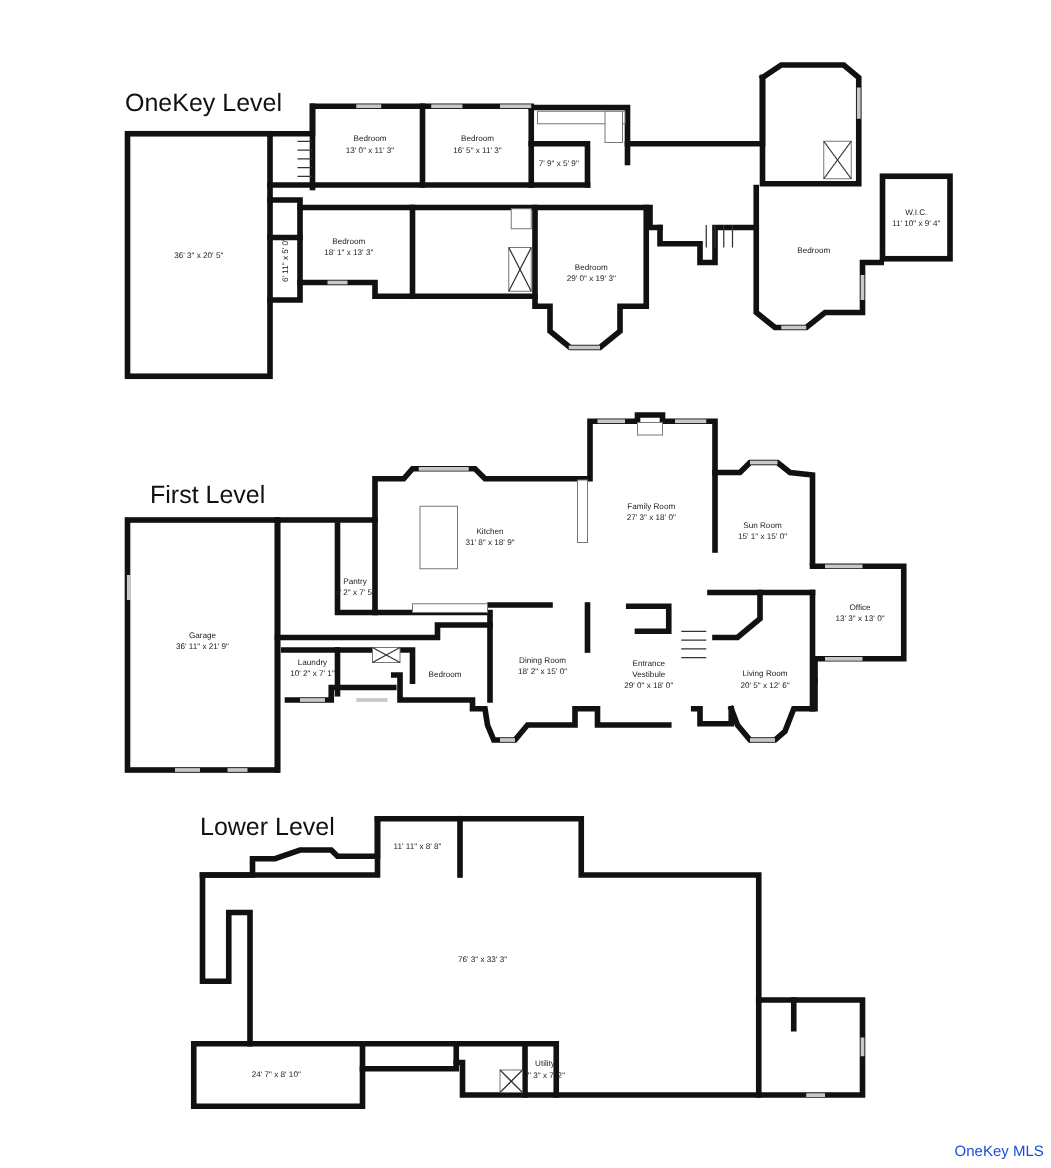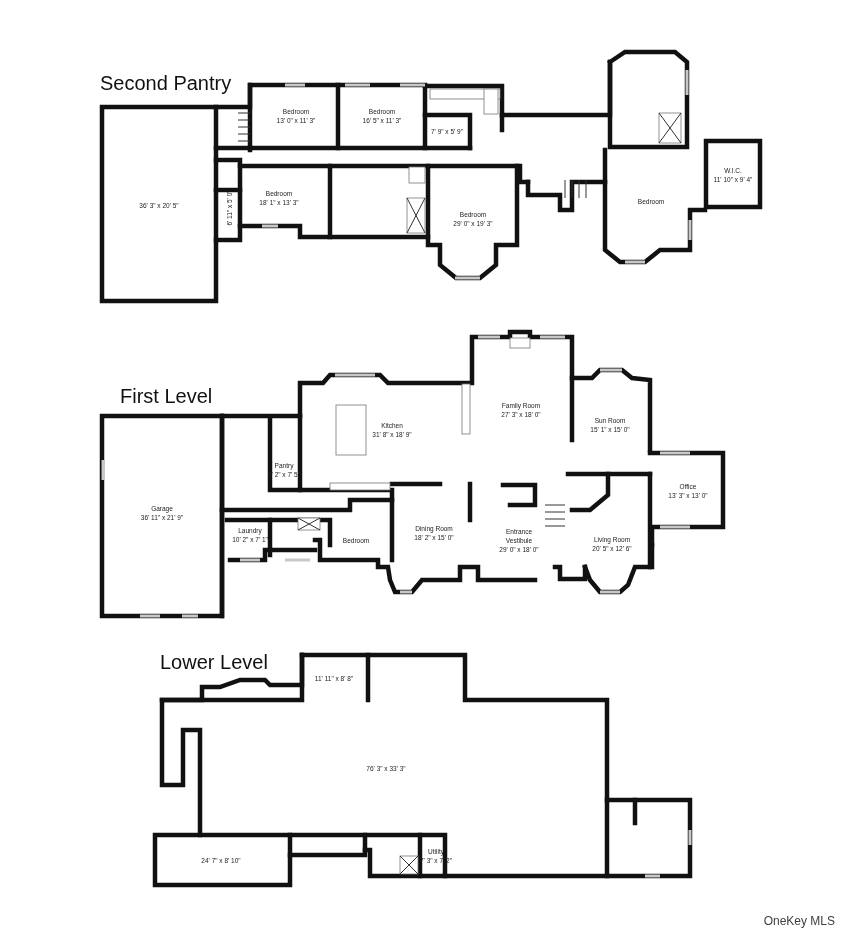--- a/index.html
+++ b/index.html
@@ -5,21 +5,21 @@
   html, body { margin:0; padding:0; background:#ffffff; }
   body { width:841px; height:934px; position:relative; overflow:hidden; font-family:"Liberation Sans", sans-serif; }
   svg { position:absolute; left:0; top:0; }
   .wall { fill:none; stroke:#111; stroke-width:4.5; stroke-linejoin:miter; stroke-linecap:square; }
   .thin { fill:none; stroke:#333; stroke-width:1; }
   .win { stroke:#c8c8c8; stroke-width:3; }
   .fix { fill:#fff; stroke:#777; stroke-width:0.8; }
   .lvl { position:absolute; font-size:20px; color:#111; white-space:nowrap; }
   .lbl { position:absolute; font-size:6.5px; color:#222; text-align:center; line-height:9px; white-space:nowrap; transform:translate(-50%,-50%); }
   .vert { transform:translate(-50%,-50%) rotate(-90deg); }
-  .wm { position:absolute; right:6px; bottom:6px; font-size:12px; color:#404040; }
+  .wm { position:absolute; right:6px; bottom:6px; font-size:12px; color:#1d4ed8; }
 </style>
 </head>
 <body>
 
 <svg width="841" height="934" viewBox="0 0 841 934">
 
   <g>
     <rect class="wall" x="102" y="107" width="114" height="194"></rect>
     <polyline class="wall" points="216,107 250,107 250,85 425,85 425,86 502,86 502,115 610,115 610,62"></polyline>
     <polyline class="wall" points="216,148 250,148"></polyline>
@@ -117,21 +117,21 @@
     <polyline class="wall" points="607,800 690,800 690,876 607,876 607,800"></polyline>
     <line class="wall" x1="635" y1="800" x2="635" y2="823"></line>
     <line class="win" x1="690" y1="830" x2="690" y2="845"></line>
     <line class="win" x1="645" y1="876" x2="660" y2="876"></line>
     <rect class="fix" x="400" y="856" width="18" height="18"></rect>
     <line class="thin" x1="400" y1="856" x2="418" y2="874"></line>
       <line class="thin" x1="418" y1="856" x2="400" y2="874"></line>
   </g>
 </svg>
 
-<div class="lvl" style="left:100px;top:72px;">Second Pantry</div>
+<div class="lvl" style="left:100px;top:72px;">OneKey Level</div>
 <div class="lvl" style="left:120px;top:385px;">First Level</div>
 <div class="lvl" style="left:160px;top:651px;">Lower Level</div>
 
 <div class="lbl" style="left:159px;top:205px;">
     <div>36' 3" x 20' 5"</div>
   </div>
 <div class="lbl" style="left:296px;top:116px;">
     <div>Bedroom</div>
     <div>13' 0" x 11' 3"</div>
   </div>

